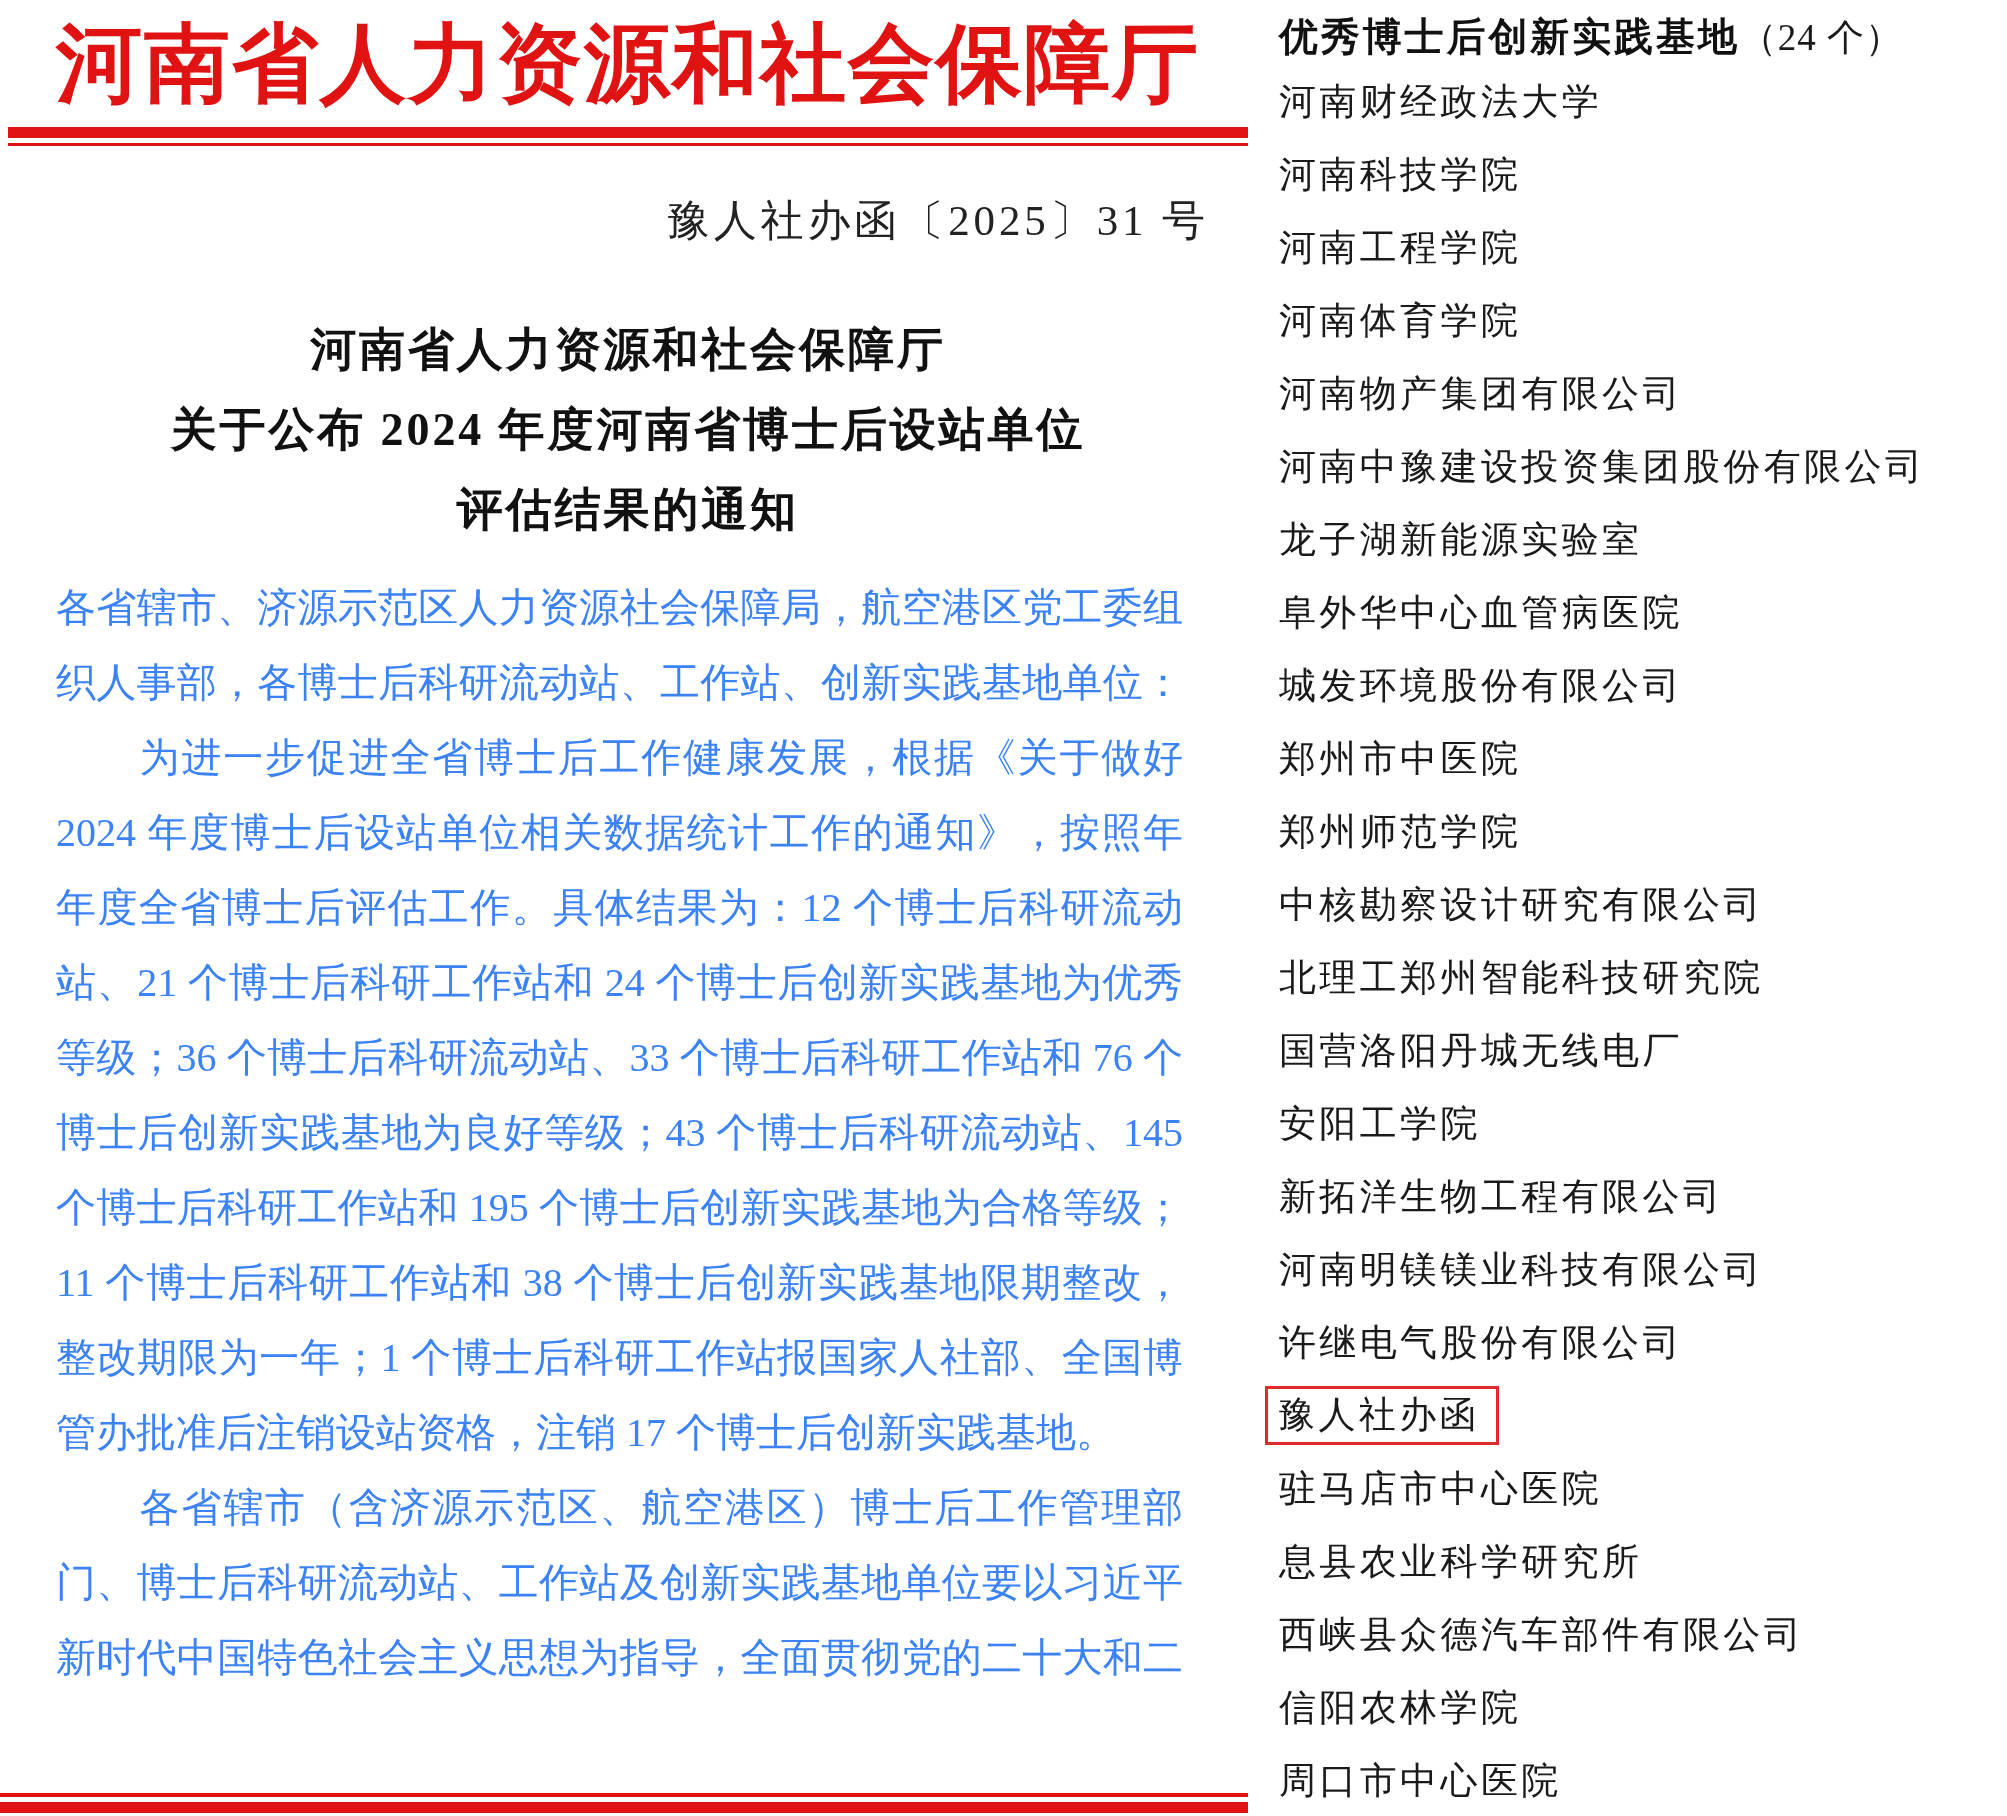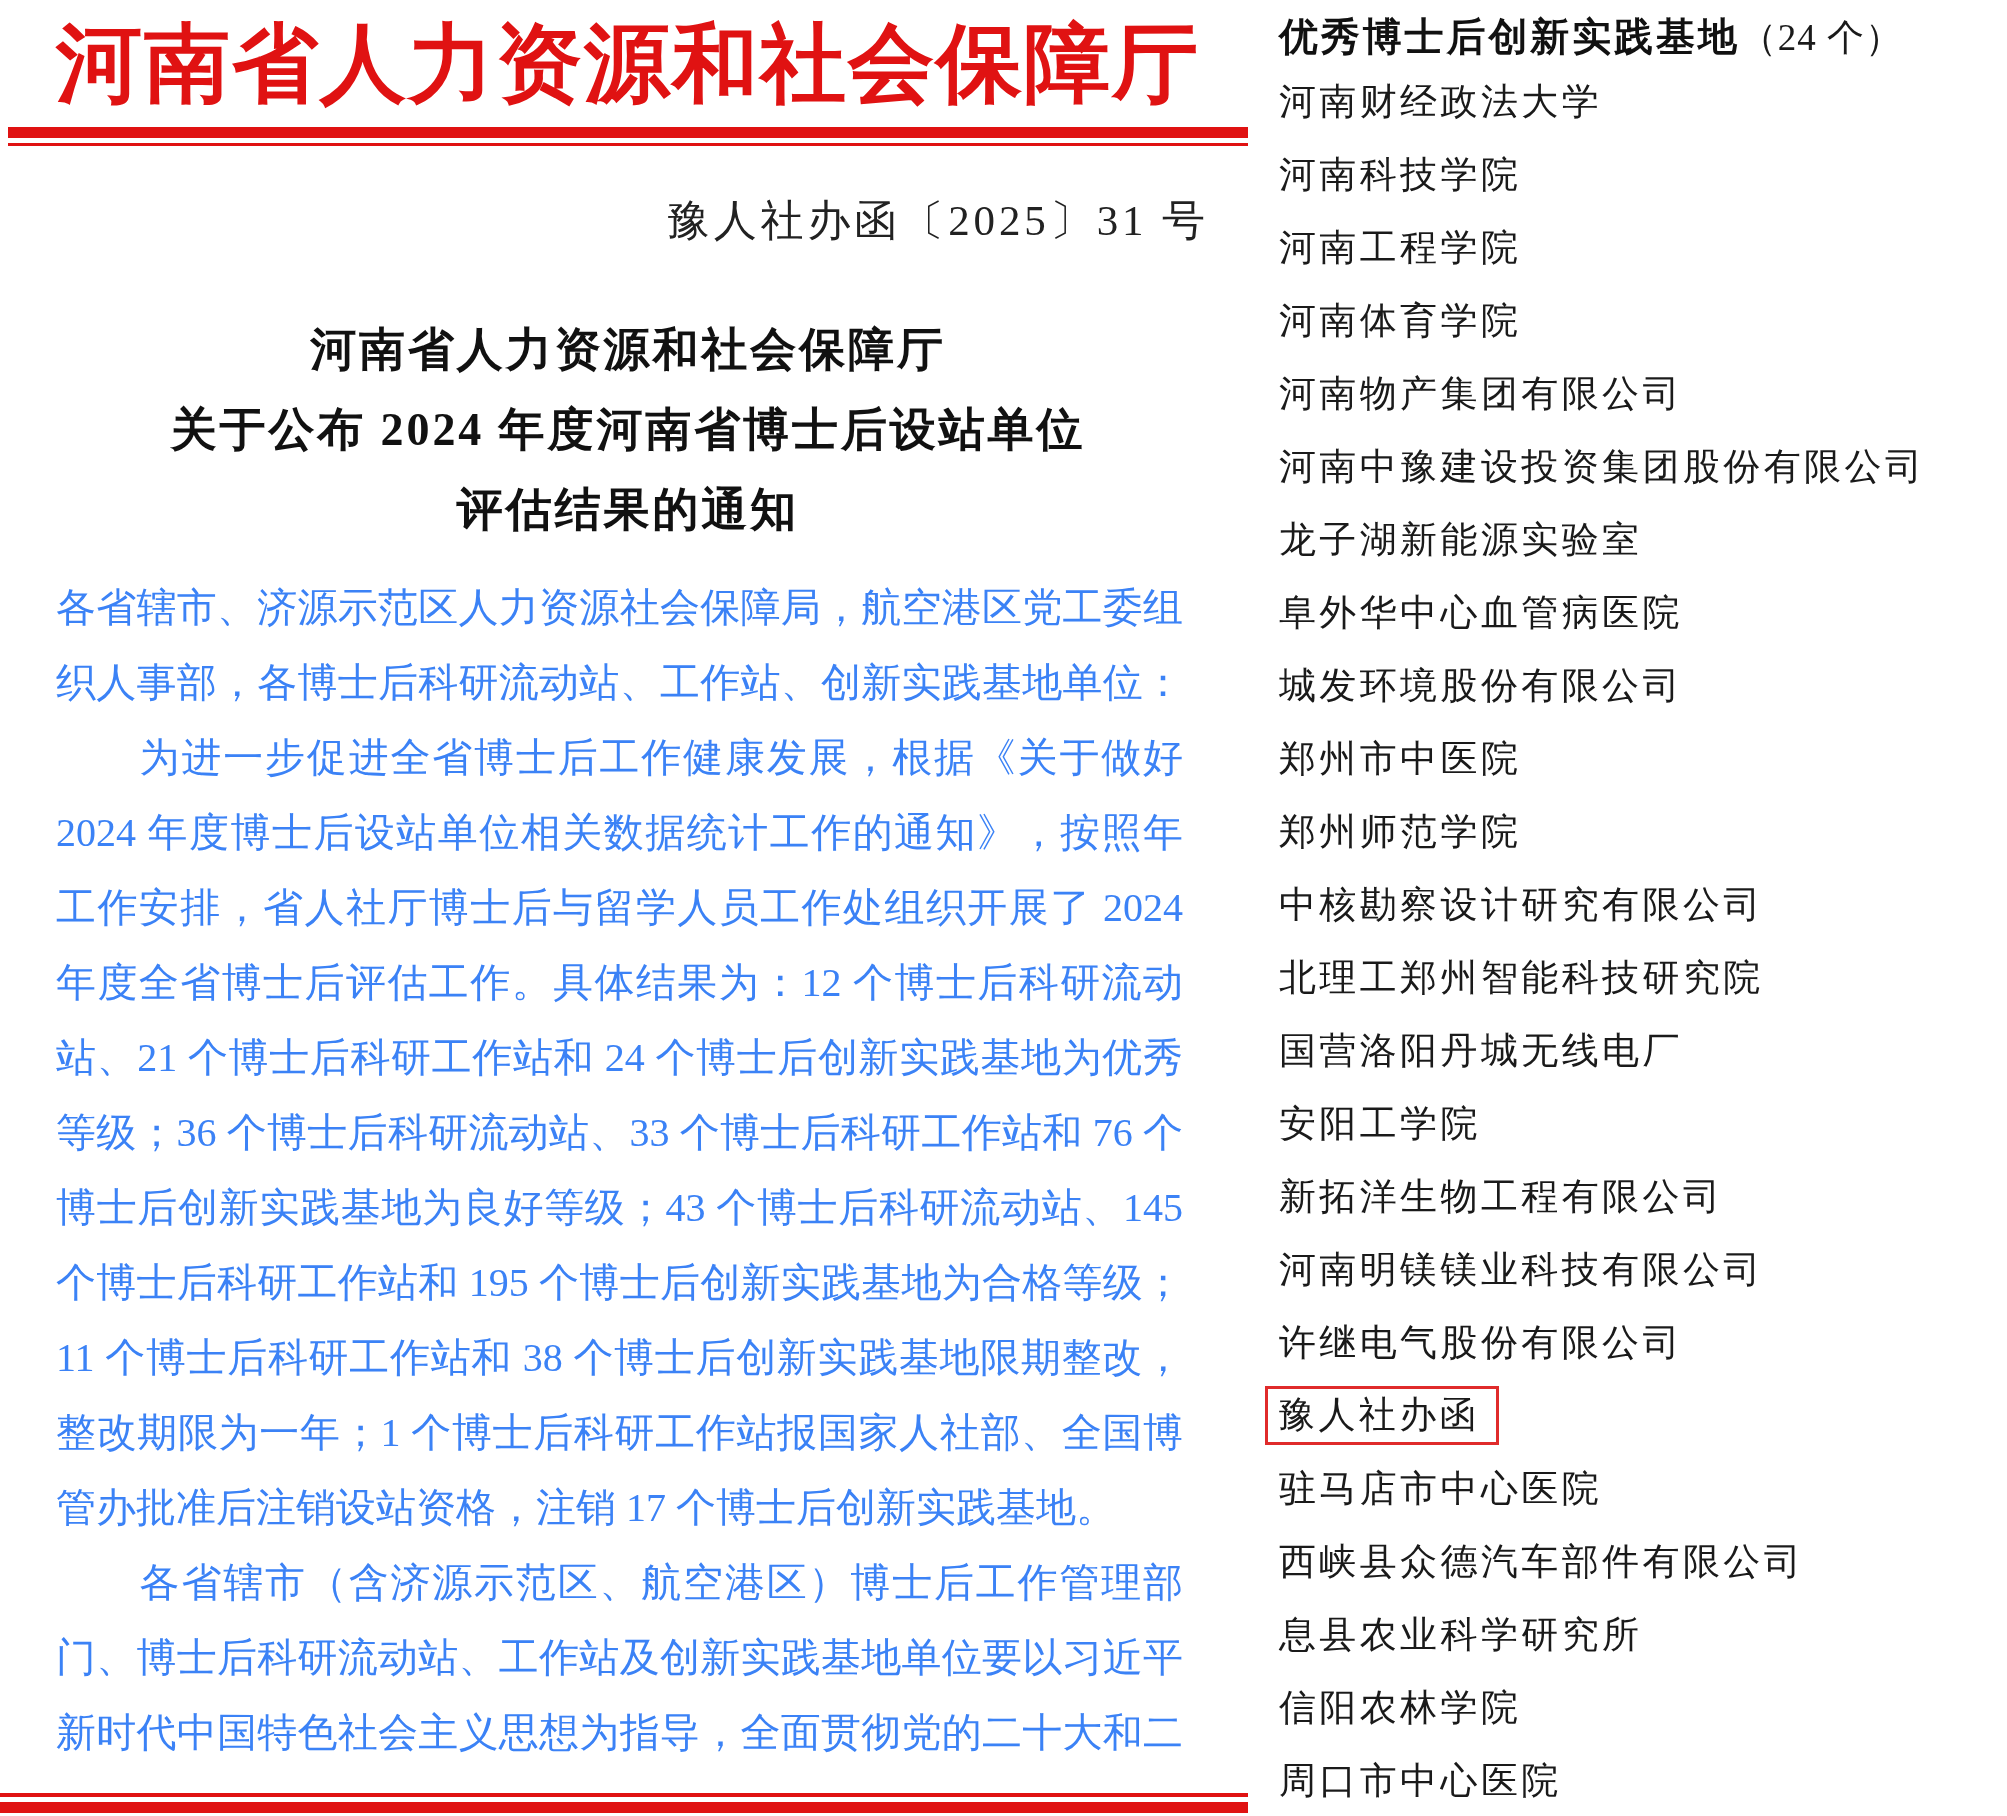--- a/index.html
+++ b/index.html
@@ -73,21 +73,20 @@
     <div>河南省人力资源和社会保障厅</div>
     <div>关于公布 2024 年度河南省博士后设站单位</div>
     <div>评估结果的通知</div>
   </div>
 
   <div class="body-text">
     <div class="bline">各省辖市、济源示范区人力资源社会保障局，航空港区党工委组</div>
     <div class="bline">织人事部，各博士后科研流动站、工作站、创新实践基地单位：</div>
     <div class="bline">　　为进一步促进全省博士后工作健康发展，根据《关于做好</div>
     <div class="bline">2024 年度博士后设站单位相关数据统计工作的通知》，按照年度</div>
-    <div class="bline">工作安排，省人社厅博士后与留学人员工作处组织开展了 2024</div>
     <div class="bline">年度全省博士后评估工作。具体结果为：12 个博士后科研流动</div>
     <div class="bline">站、21 个博士后科研工作站和 24 个博士后创新实践基地为优秀</div>
     <div class="bline">等级；36 个博士后科研流动站、33 个博士后科研工作站和 76 个</div>
     <div class="bline">博士后创新实践基地为良好等级；43 个博士后科研流动站、145</div>
     <div class="bline">个博士后科研工作站和 195 个博士后创新实践基地为合格等级；</div>
     <div class="bline">11 个博士后科研工作站和 38 个博士后创新实践基地限期整改，</div>
     <div class="bline">整改期限为一年；1 个博士后科研工作站报国家人社部、全国博</div>
     <div class="bline no-just">管办批准后注销设站资格，注销 17 个博士后创新实践基地。</div>
     <div class="bline">　　各省辖市（含济源示范区、航空港区）博士后工作管理部</div>
     <div class="bline">门、博士后科研流动站、工作站及创新实践基地单位要以习近平</div>
@@ -125,20 +124,20 @@
     <div class="s-item">安阳工学院</div>
     <div class="s-item">新拓洋生物工程有限公司</div>
     <div class="s-item">河南明镁镁业科技有限公司</div>
     <div class="s-item">许继电气股份有限公司</div>
     <div class="s-item">
       <span class="boxed">
         <span>豫人社办函</span>
       </span>
     </div>
     <div class="s-item">驻马店市中心医院</div>
+    <div class="s-item">息县农业科学研究所</div>
     <div class="s-item">西峡县众德汽车部件有限公司</div>
-    <div class="s-item">息县农业科学研究所</div>
     <div class="s-item">信阳农林学院</div>
     <div class="s-item">周口市中心医院</div>
   </div>
 
 </div>
 
 
 </body></html>

